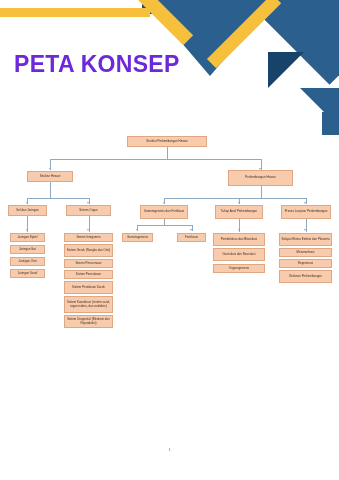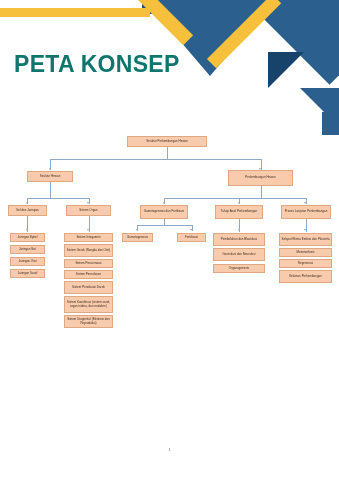--- a/index.html
+++ b/index.html
@@ -74,21 +74,21 @@
     left:196px;top:40px;width:0;height:0;
     border-left:60px solid transparent;
     border-right:60px solid transparent;
     border-bottom:78px solid #ffffff;
   }
 
   
   #page-title{
     position:absolute;left:14px;top:36px;
     font-size:23px;font-weight:bold;letter-spacing:.3px;
-    color:#0f766e;
+    color:#6d28d9;
     font-family:"Liberation Sans", sans-serif;
   }
 
   
   #diagram{
     position:absolute;left:0;top:132px;width:339px;height:300px;
   }
   .node{
     position:absolute;
     background:#f8cbad;

